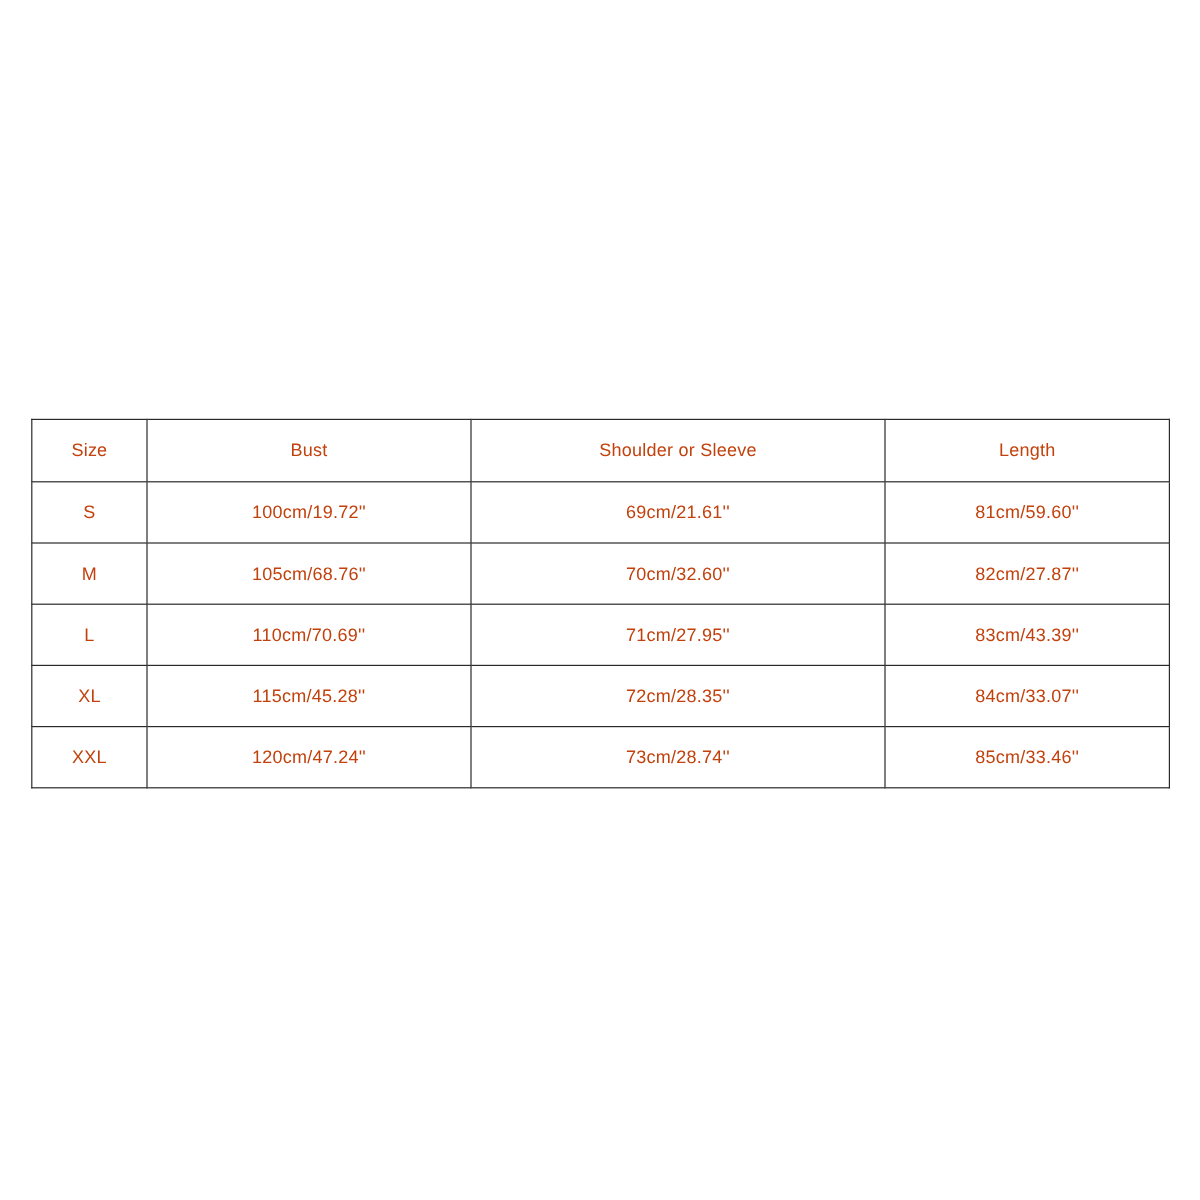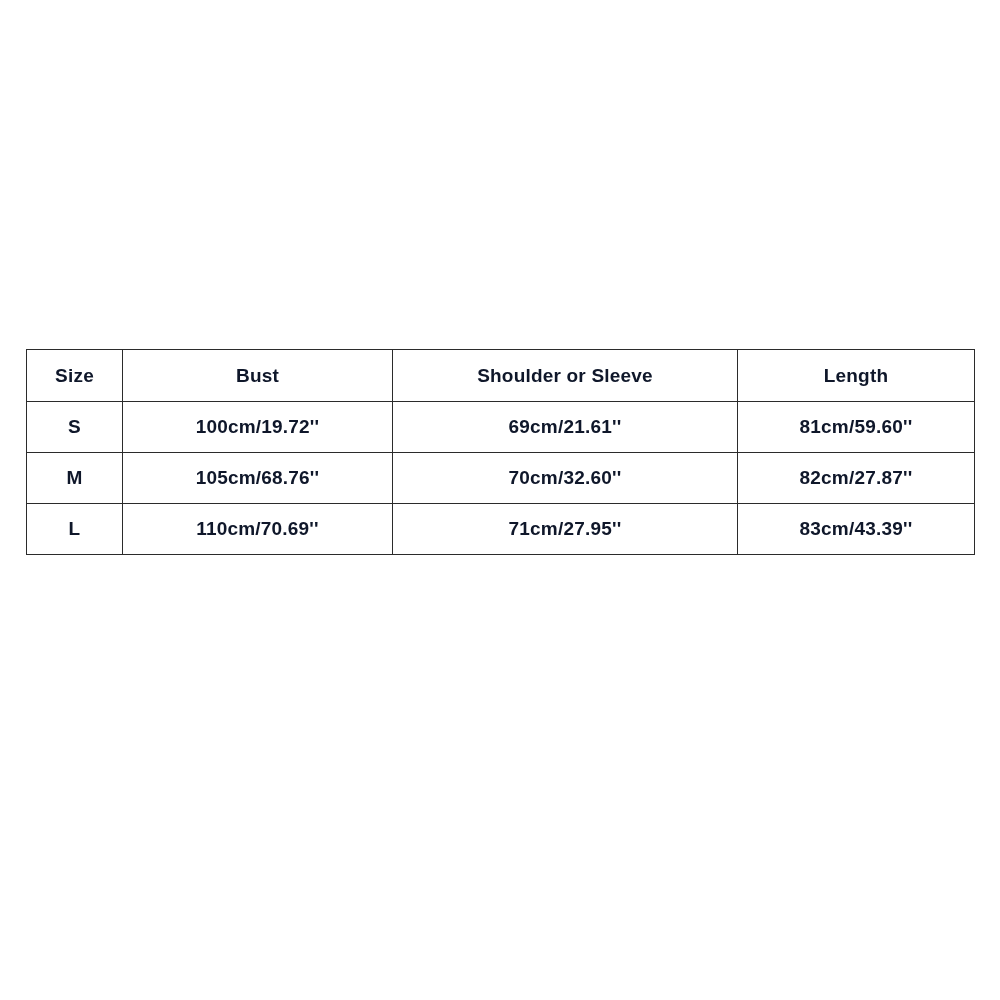--- a/index.html
+++ b/index.html
@@ -26,23 +26,23 @@
     width: 948px;
     border-collapse: collapse;
     table-layout: fixed;
   }
 
   table.size-chart td,
   table.size-chart th {
     border: 1px solid #2b2b2b;
     text-align: center;
     vertical-align: middle;
-    font-size: 19px;
-    font-weight: bold;
-    color: #0f172a;
+    font-size: 15px;
+    font-weight: normal;
+    color: #c2410c;
     letter-spacing: 0.2px;
     padding: 0;
   }
 
   table.size-chart thead th {
     height: 51px;
   }
 
   table.size-chart tbody td {
     height: 50px;
@@ -84,15 +84,27 @@
         <td>105cm/68.76''</td>
         <td>70cm/32.60''</td>
         <td>82cm/27.87''</td>
       </tr>
       <tr>
         <td>L</td>
         <td>110cm/70.69''</td>
         <td>71cm/27.95''</td>
         <td>83cm/43.39''</td>
       </tr>
+      <tr>
+        <td>XL</td>
+        <td>115cm/45.28''</td>
+        <td>72cm/28.35''</td>
+        <td>84cm/33.07''</td>
+      </tr>
+      <tr>
+        <td>XXL</td>
+        <td>120cm/47.24''</td>
+        <td>73cm/28.74''</td>
+        <td>85cm/33.46''</td>
+      </tr>
     </tbody>
   </table>
 </div>
 
 </body></html>

